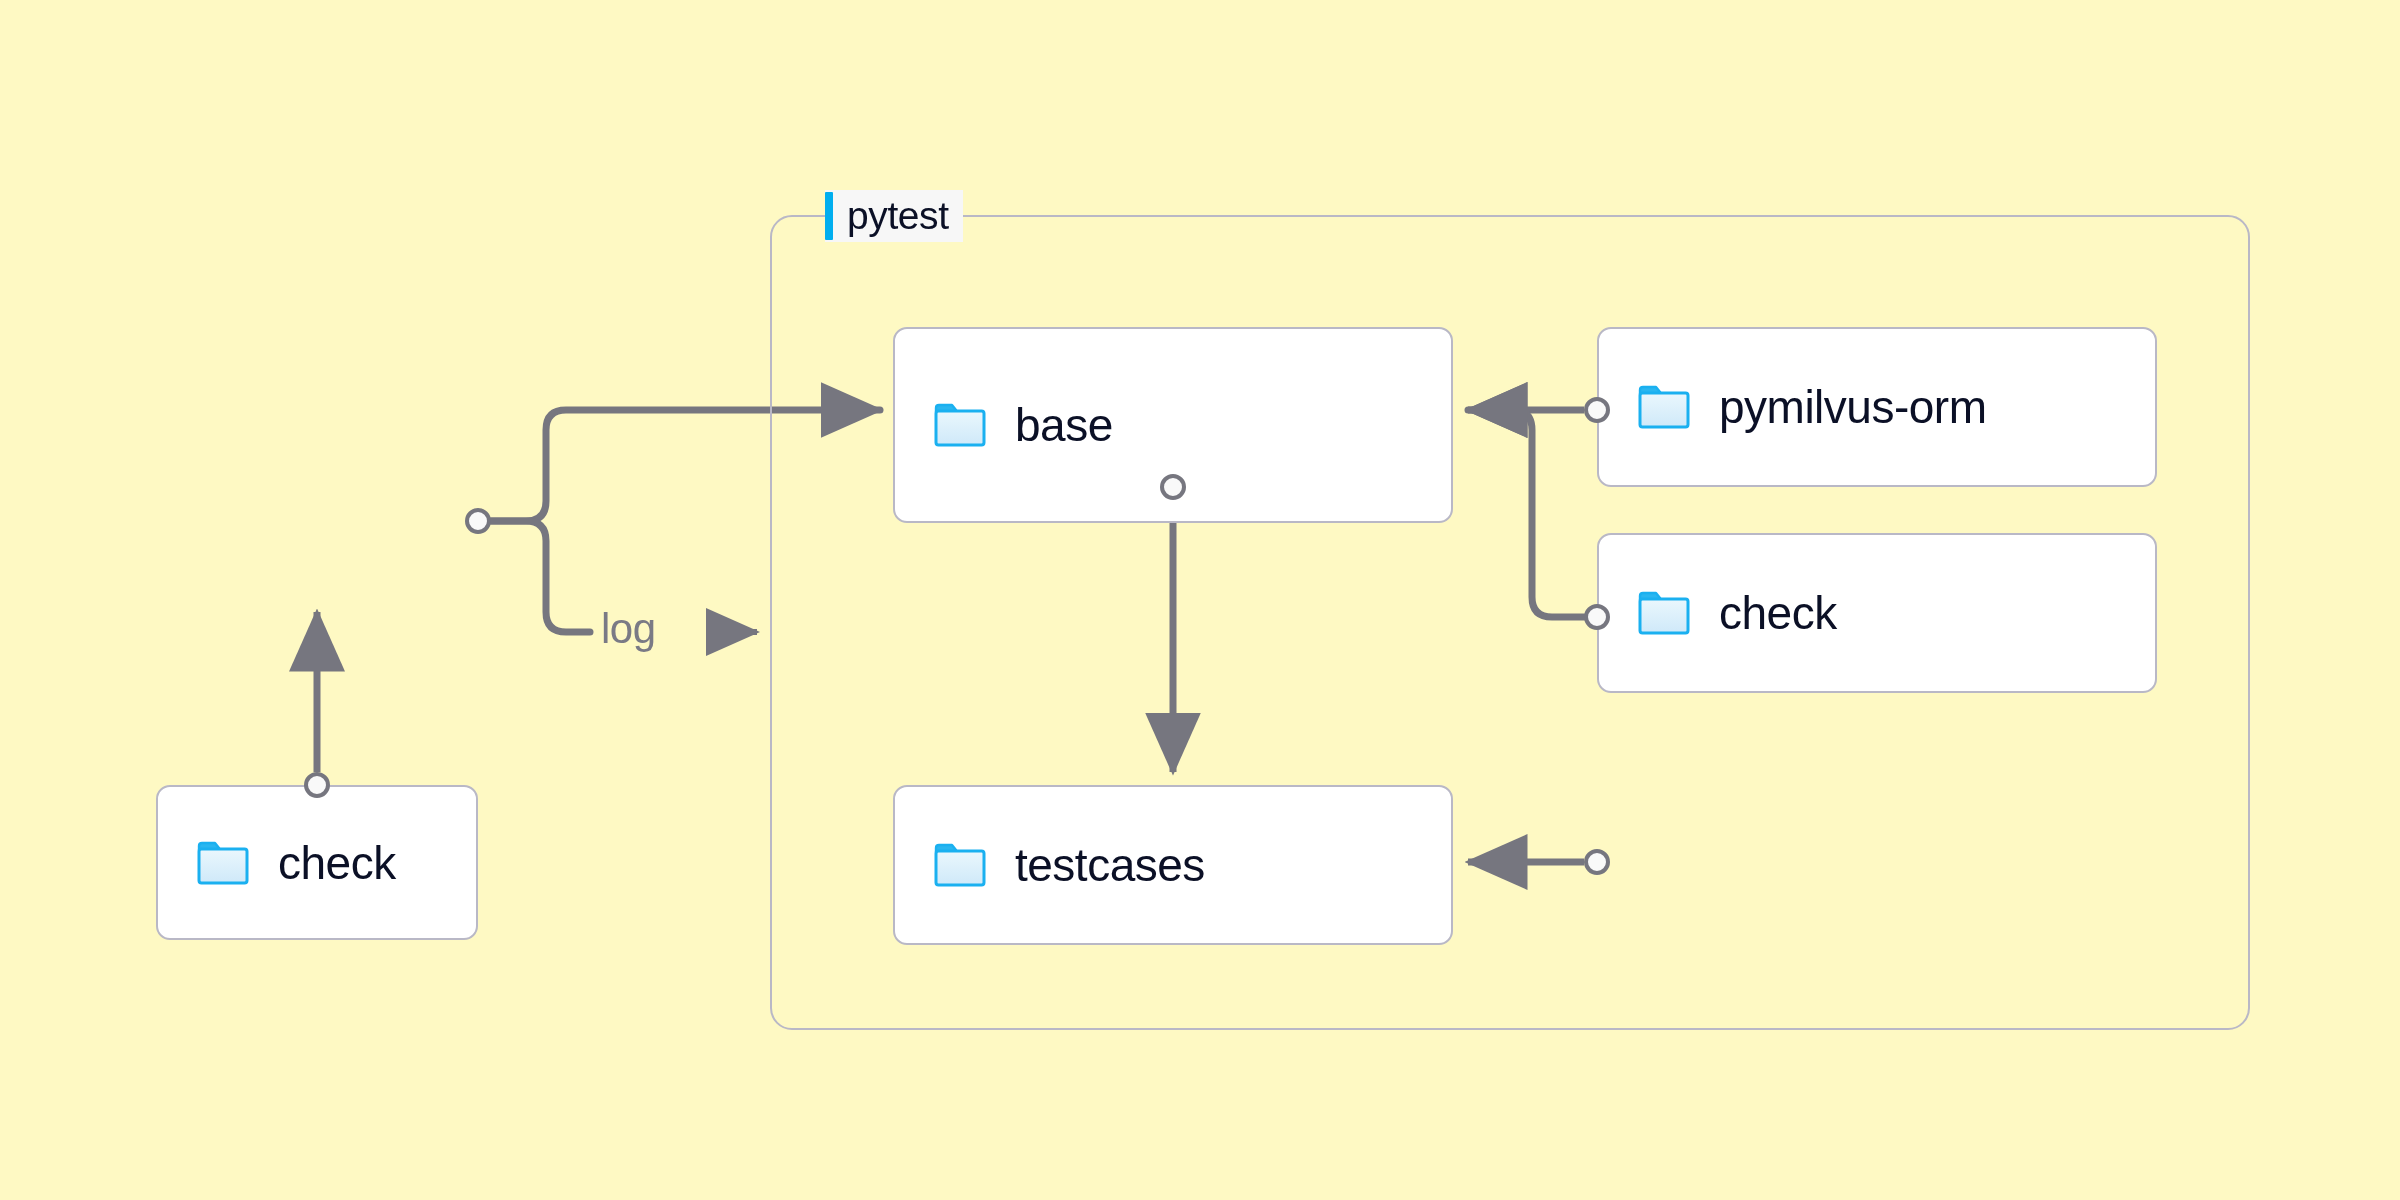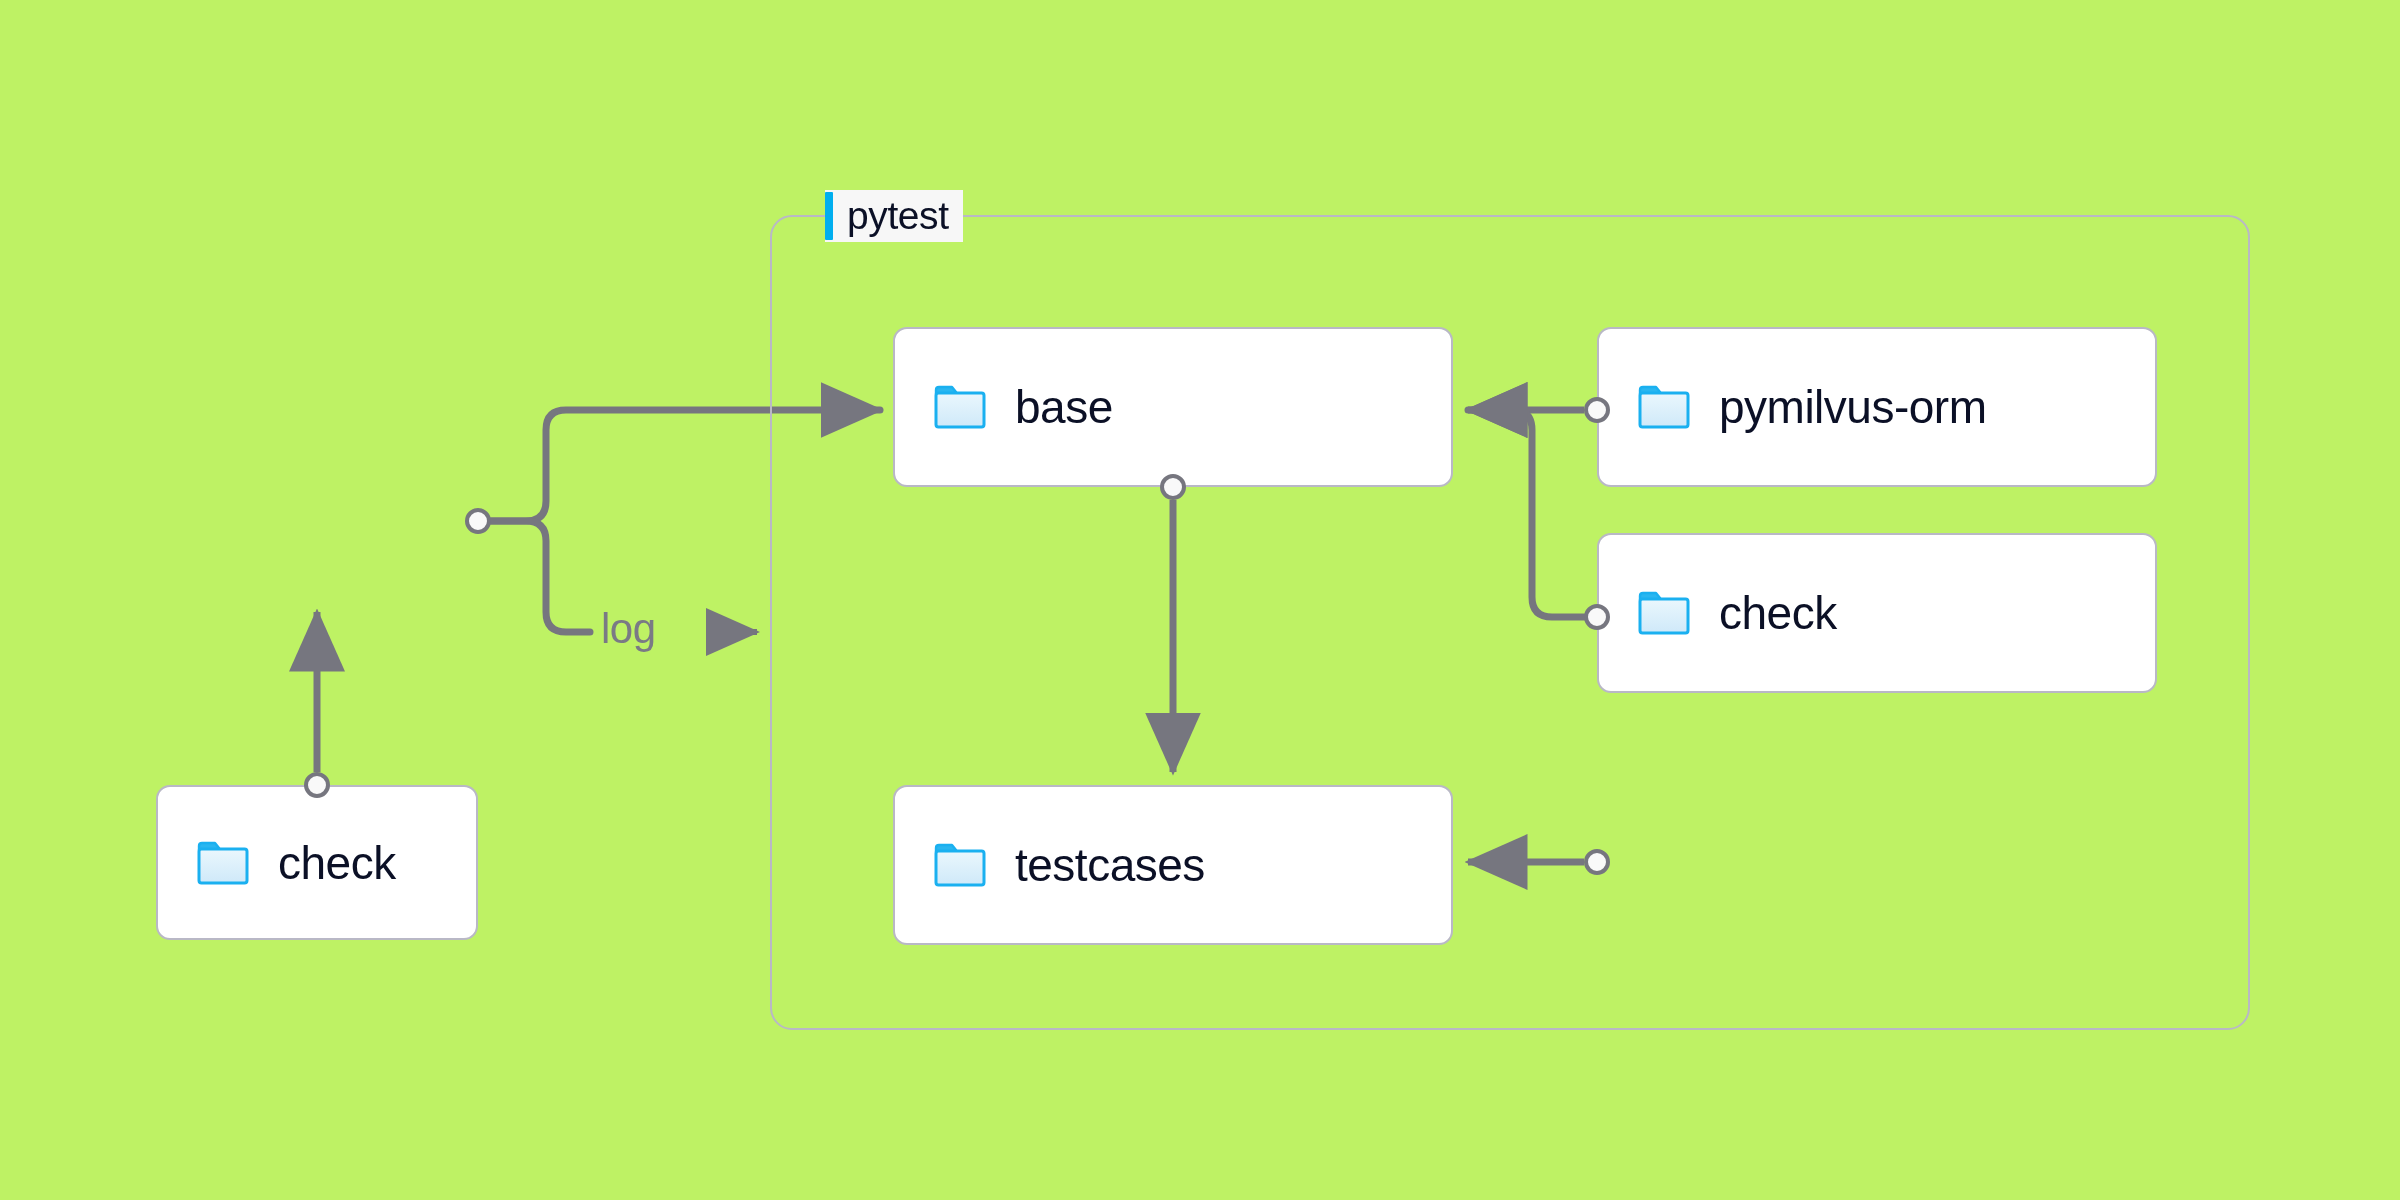--- a/index.html
+++ b/index.html
@@ -10,21 +10,21 @@
   body {
     width: 2400px;
     height: 1200px;
     font-family: "Liberation Sans", sans-serif;
     overflow: hidden;
   }
   #canvas {
     position: relative;
     width: 2400px;
     height: 1200px;
-    background: #bef264;
+    background: #fef9c3;
   }
   
   #edges {
     position: absolute;
     left: 0; top: 0;
     width: 2400px;
     height: 1200px;
     pointer-events: none;
   }
   
@@ -145,21 +145,21 @@
 
   <div class="node" style="left:156px; top:785px; width:322px; height:155px;">
     <svg class="folder-icon" viewBox="0 0 54 46">
       <path d="M3 10 L3 6 Q3 3 6 3 L19 3 L23 8 L24 10 Z" fill="#29b6f0" stroke="#1ab0f0" stroke-width="2.4" stroke-linejoin="round"></path>
       <rect x="3" y="9" width="48" height="34" rx="2.5" fill="url(#folderGrad)" stroke="#1ab0f0" stroke-width="3"></rect>
     </svg>
     <span class="node-label">check</span>
   </div>
   <div class="port" style="left:304px; top:772px;"></div>
 
-  <div class="node" style="left:893px; top:327px; width:560px; height:160px;">
+  <div class="node" style="left:893px; top:327px; width:560px; height:196px;">
     <svg class="folder-icon" viewBox="0 0 54 46">
       <path d="M3 10 L3 6 Q3 3 6 3 L19 3 L23 8 L24 10 Z" fill="#29b6f0" stroke="#1ab0f0" stroke-width="2.4" stroke-linejoin="round"></path>
       <rect x="3" y="9" width="48" height="34" rx="2.5" fill="url(#folderGrad)" stroke="#1ab0f0" stroke-width="3"></rect>
     </svg>
     <span class="node-label">base</span>
   </div>
   <div class="port" style="left:1160px; top:474px;"></div>
 
   <div class="node" style="left:1597px; top:327px; width:560px; height:160px;">
     <svg class="folder-icon" viewBox="0 0 54 46">

